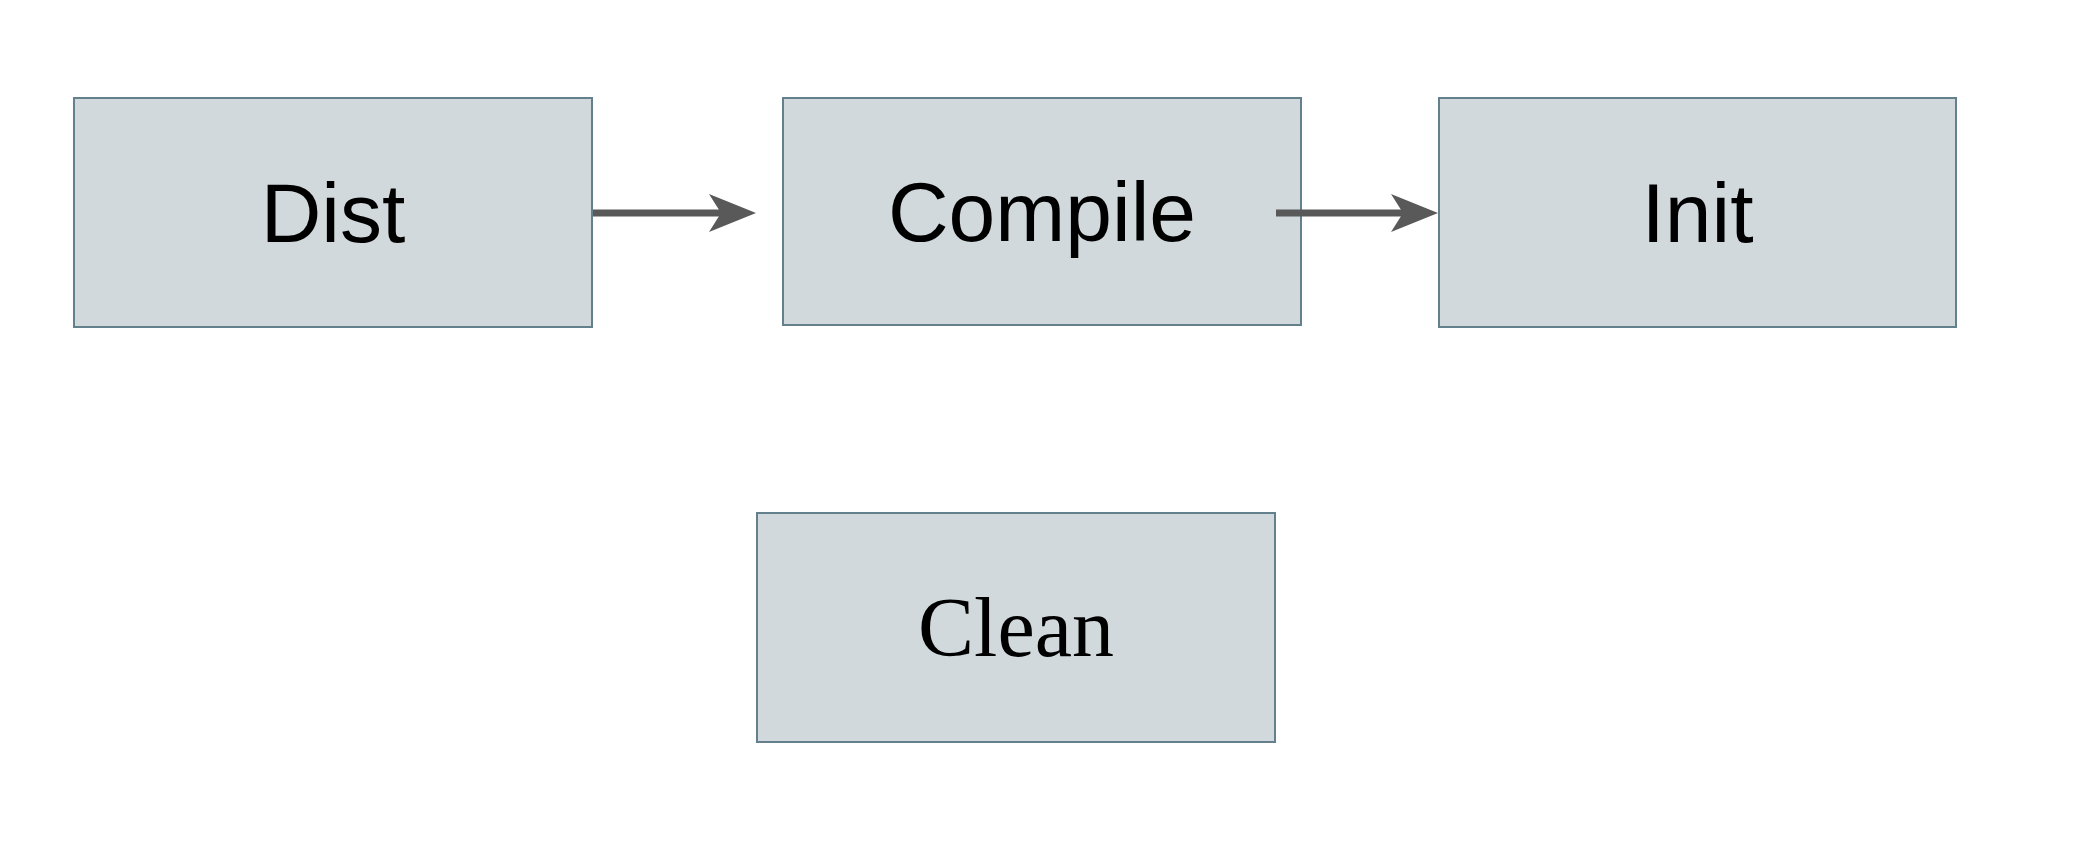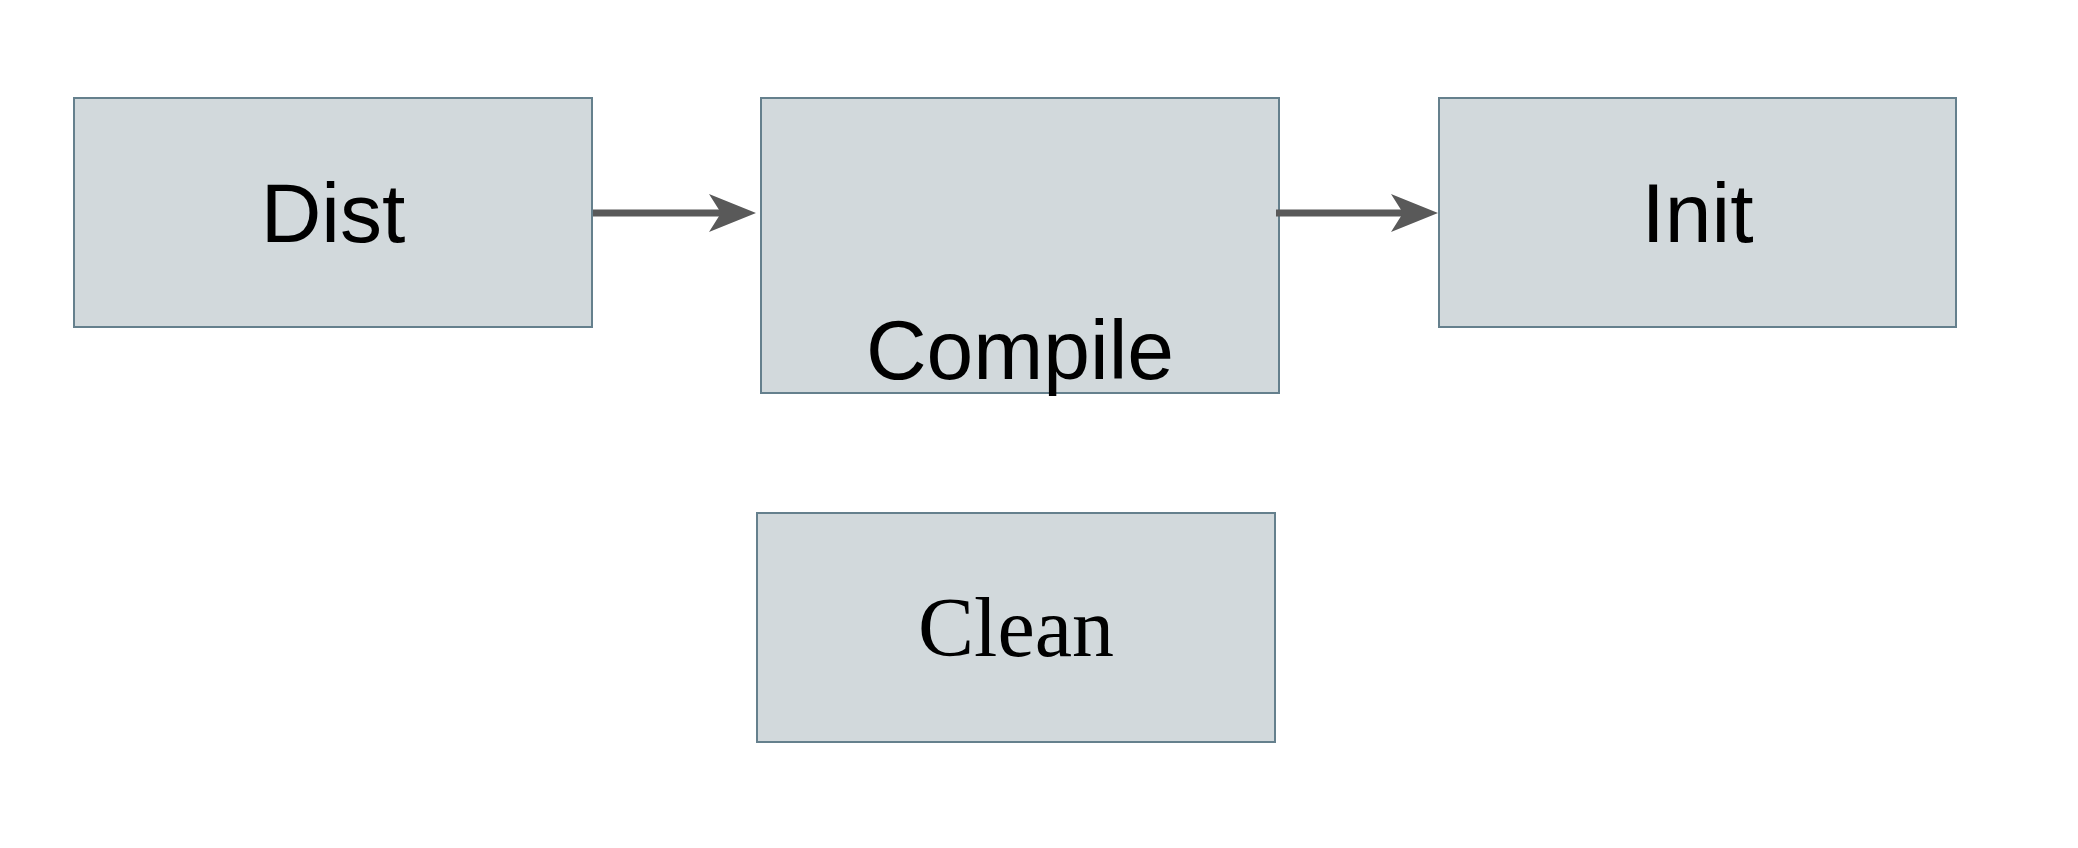--- a/index.html
+++ b/index.html
@@ -32,21 +32,21 @@
     justify-content: center;
   }
   .node-label {
     font-size: 84px;
     line-height: 1;
     color: var(--label-text);
     letter-spacing: 0px;
     white-space: nowrap;
   }
   .node-dist    { left: 73px;   top: 97px;  width: 520px; height: 231px; }
-  .node-compile { left: 760px;  top: 97px;  width: 520px; height: 297px; align-items: flex-end; }
+  .node-compile { left: 782px;  top: 97px;  width: 520px; height: 229px; }
   .node-init    { left: 1438px; top: 97px;  width: 519px; height: 231px; }
   .node-clean   { left: 756px;  top: 512px; width: 520px; height: 231px; font-family: Liberation Serif, serif; }
   .connector {
     position: absolute;
     top: 191px;
     height: 44px;
     display: block;
   }
   .connector-1 { left: 593px;  width: 163px; }
   .connector-2 { left: 1276px; width: 162px; }

